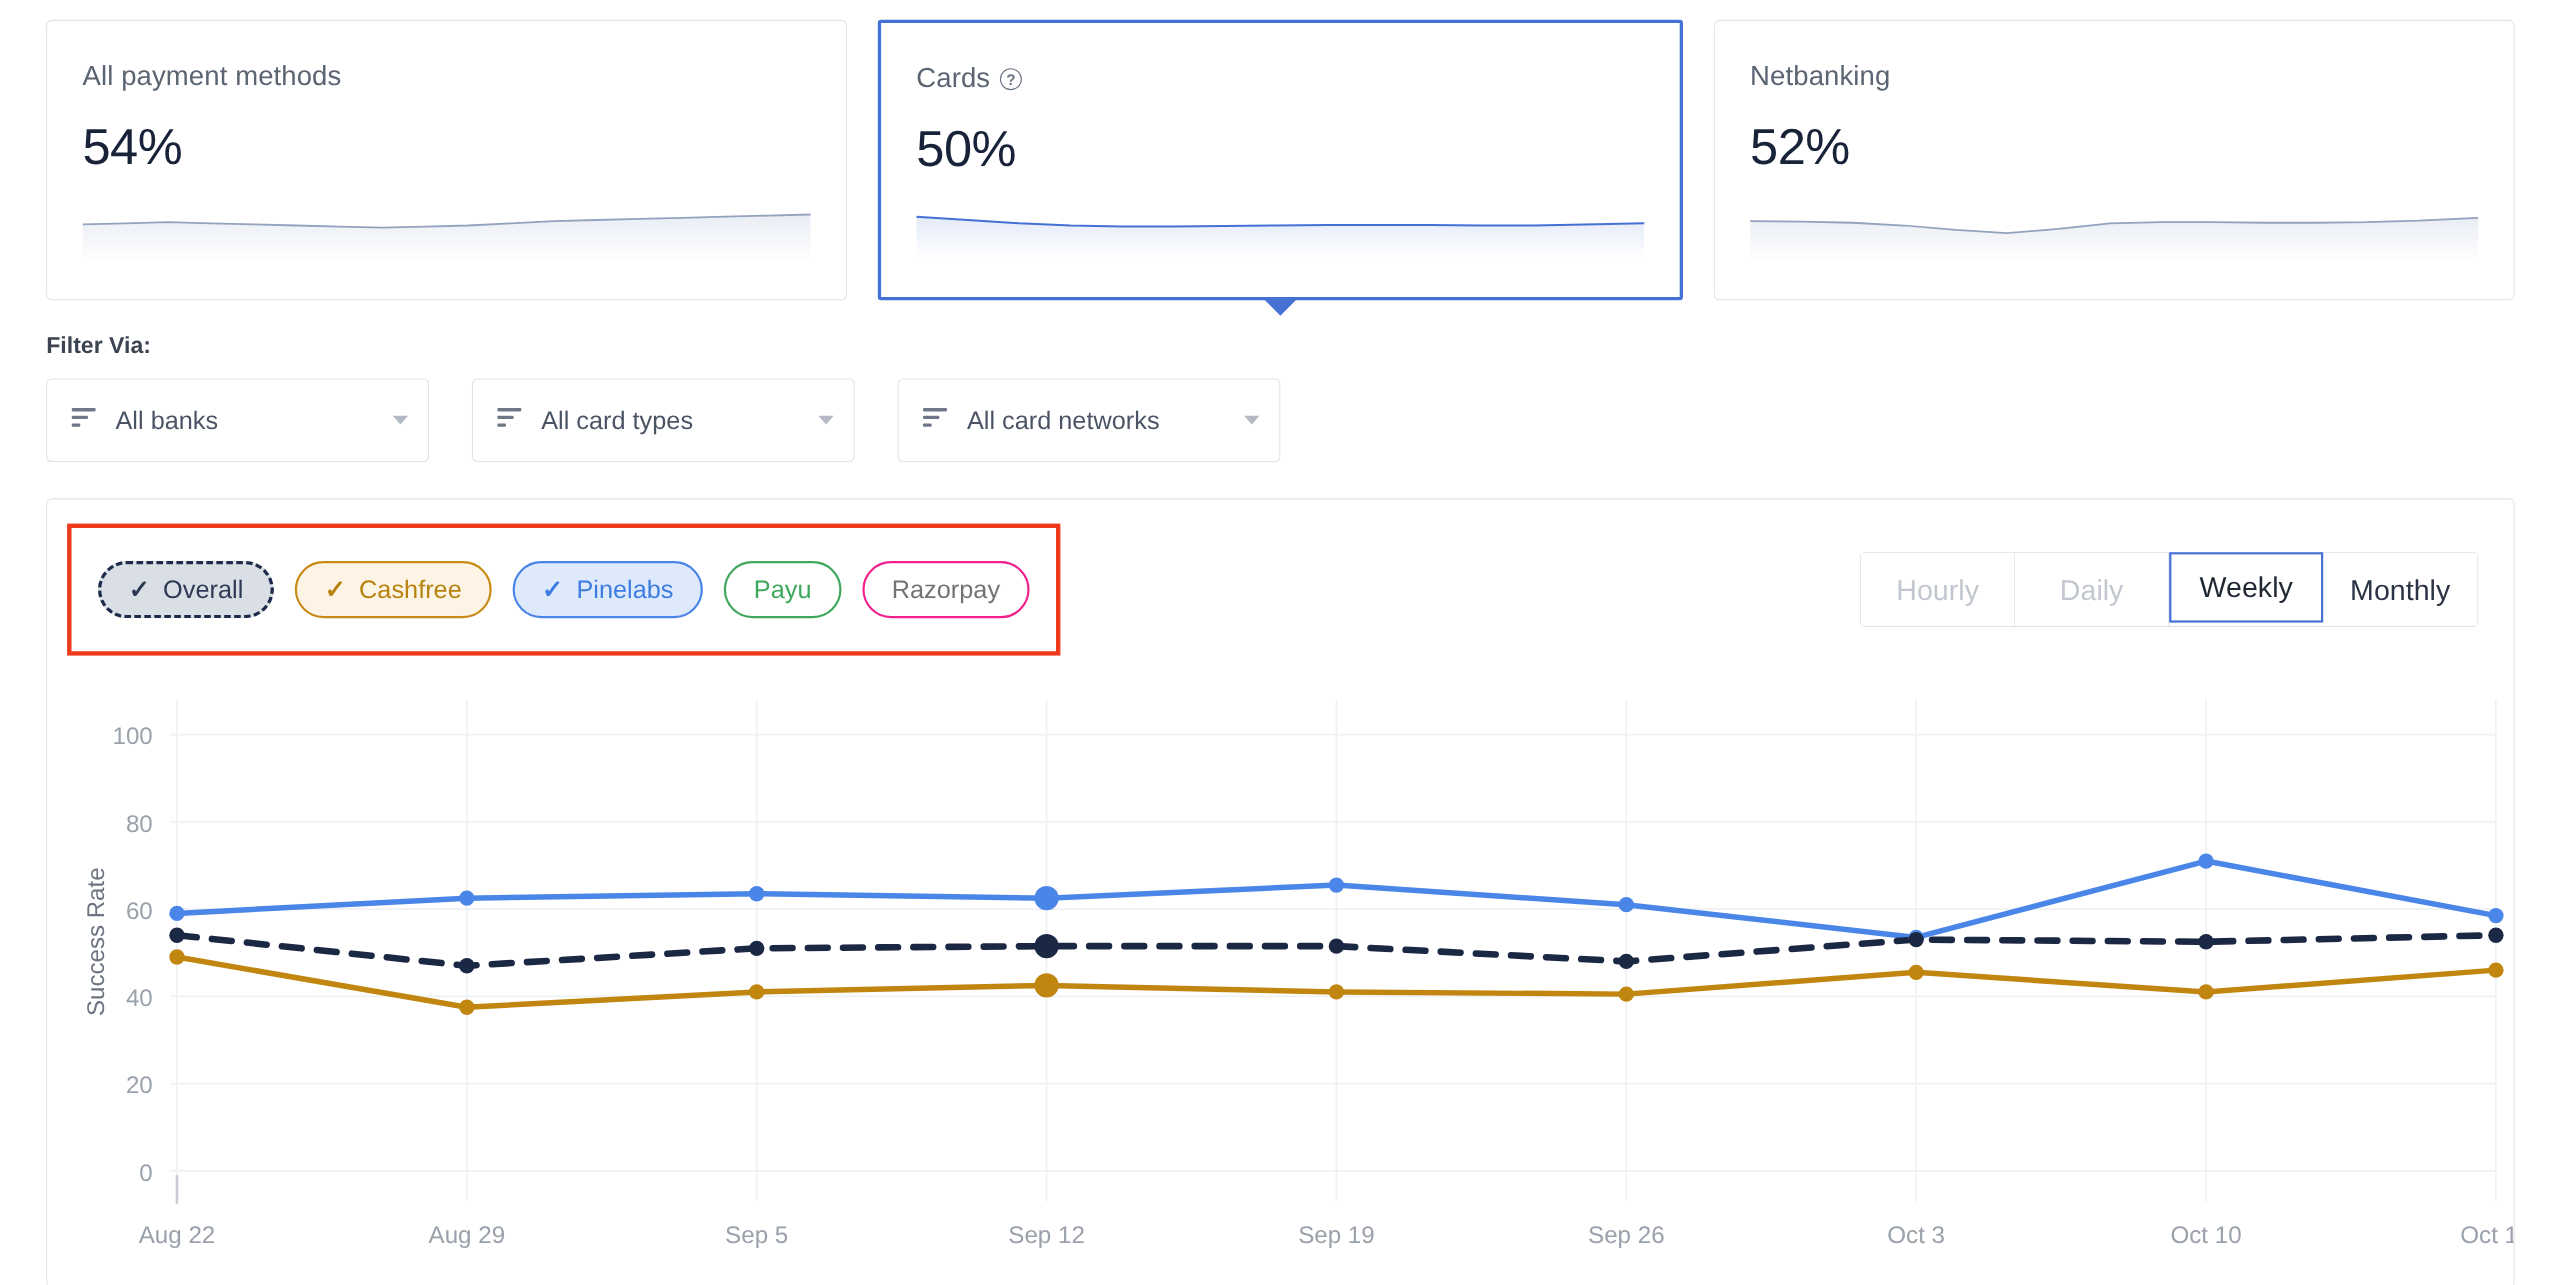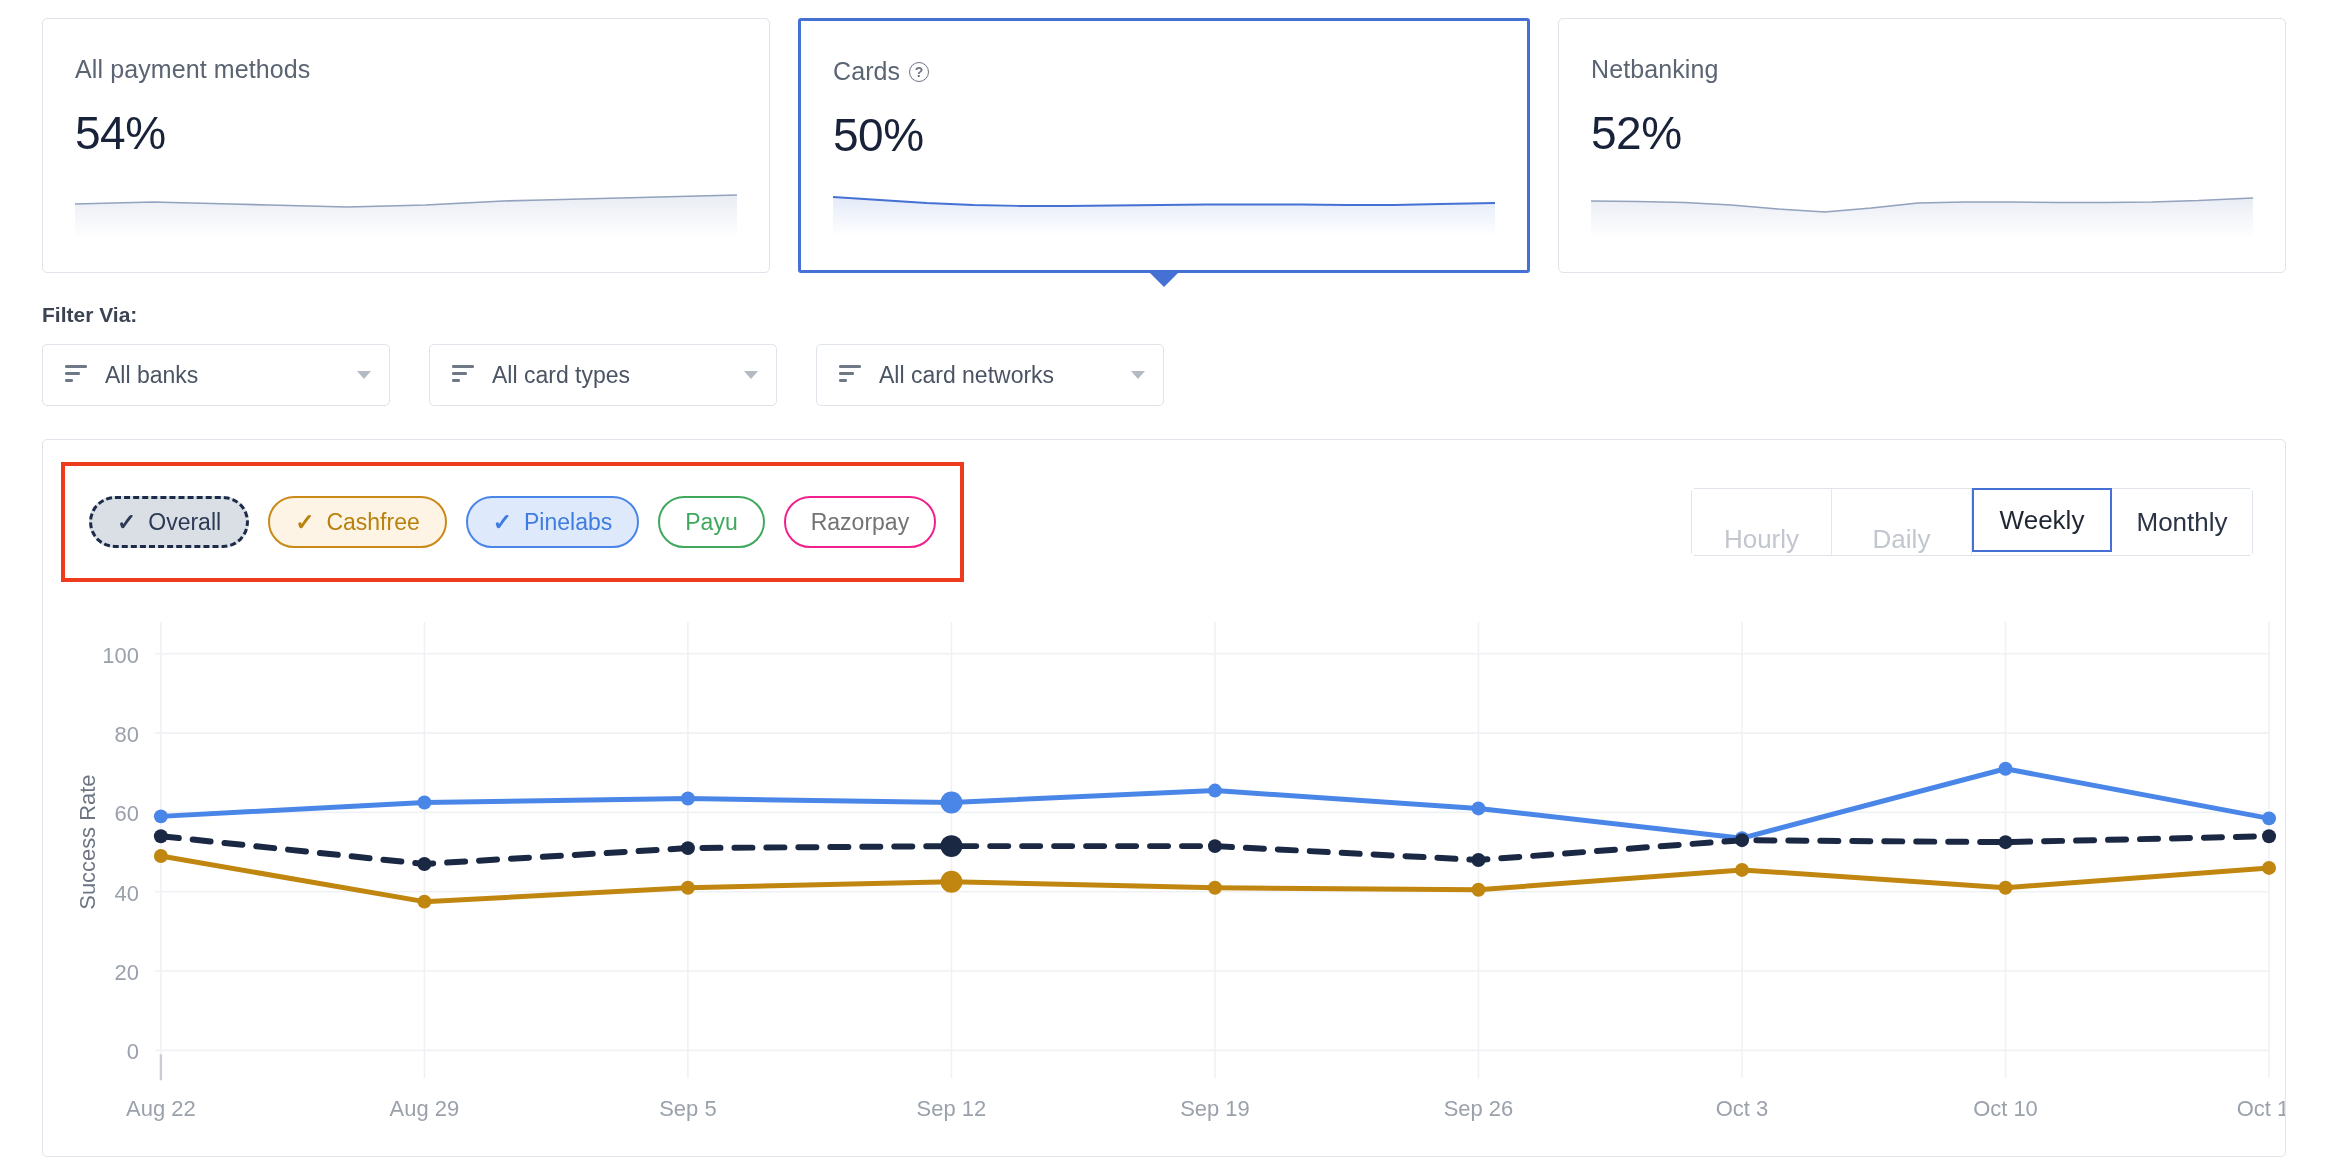--- a/index.html
+++ b/index.html
@@ -90,21 +90,21 @@
   .filter-section { padding: 0 42px; margin-top: 30px; }
   .filter-label {
     font-size: 21px;
     font-weight: 700;
     color: #3c4452;
     margin-bottom: 17px;
   }
   .filter-row { display: flex; gap: 39px; }
   .select-box {
     width: 348px;
-    height: 62px;
+    height: 76px;
     border: 1px solid #dfe3ea;
     border-radius: 5px;
     background: #fff;
     display: flex;
     align-items: center;
     padding: 0 18px 0 22px;
     box-sizing: border-box;
     gap: 16px;
   }
   .filter-icon { flex: 0 0 auto; }
@@ -195,21 +195,21 @@
     display: flex;
     align-items: center;
     justify-content: center;
     font-size: 26px;
     color: #2b3445;
     border-right: 1px solid #e4e7ec;
     box-sizing: border-box;
     background: #fff;
   }
   .gran-btn:last-child { border-right: none; }
-  .gran-btn.disabled { color: #c2c7cf; align-items: flex-end; }
+  .gran-btn.disabled { color: #c2c7cf; }
   .gran-btn.active {
     border: 2px solid #4571d4;
     color: #1f2733;
     position: relative;
     z-index: 2;
     margin: -1px 0;
     height: 64px;
   }
 
   .chart-area {

